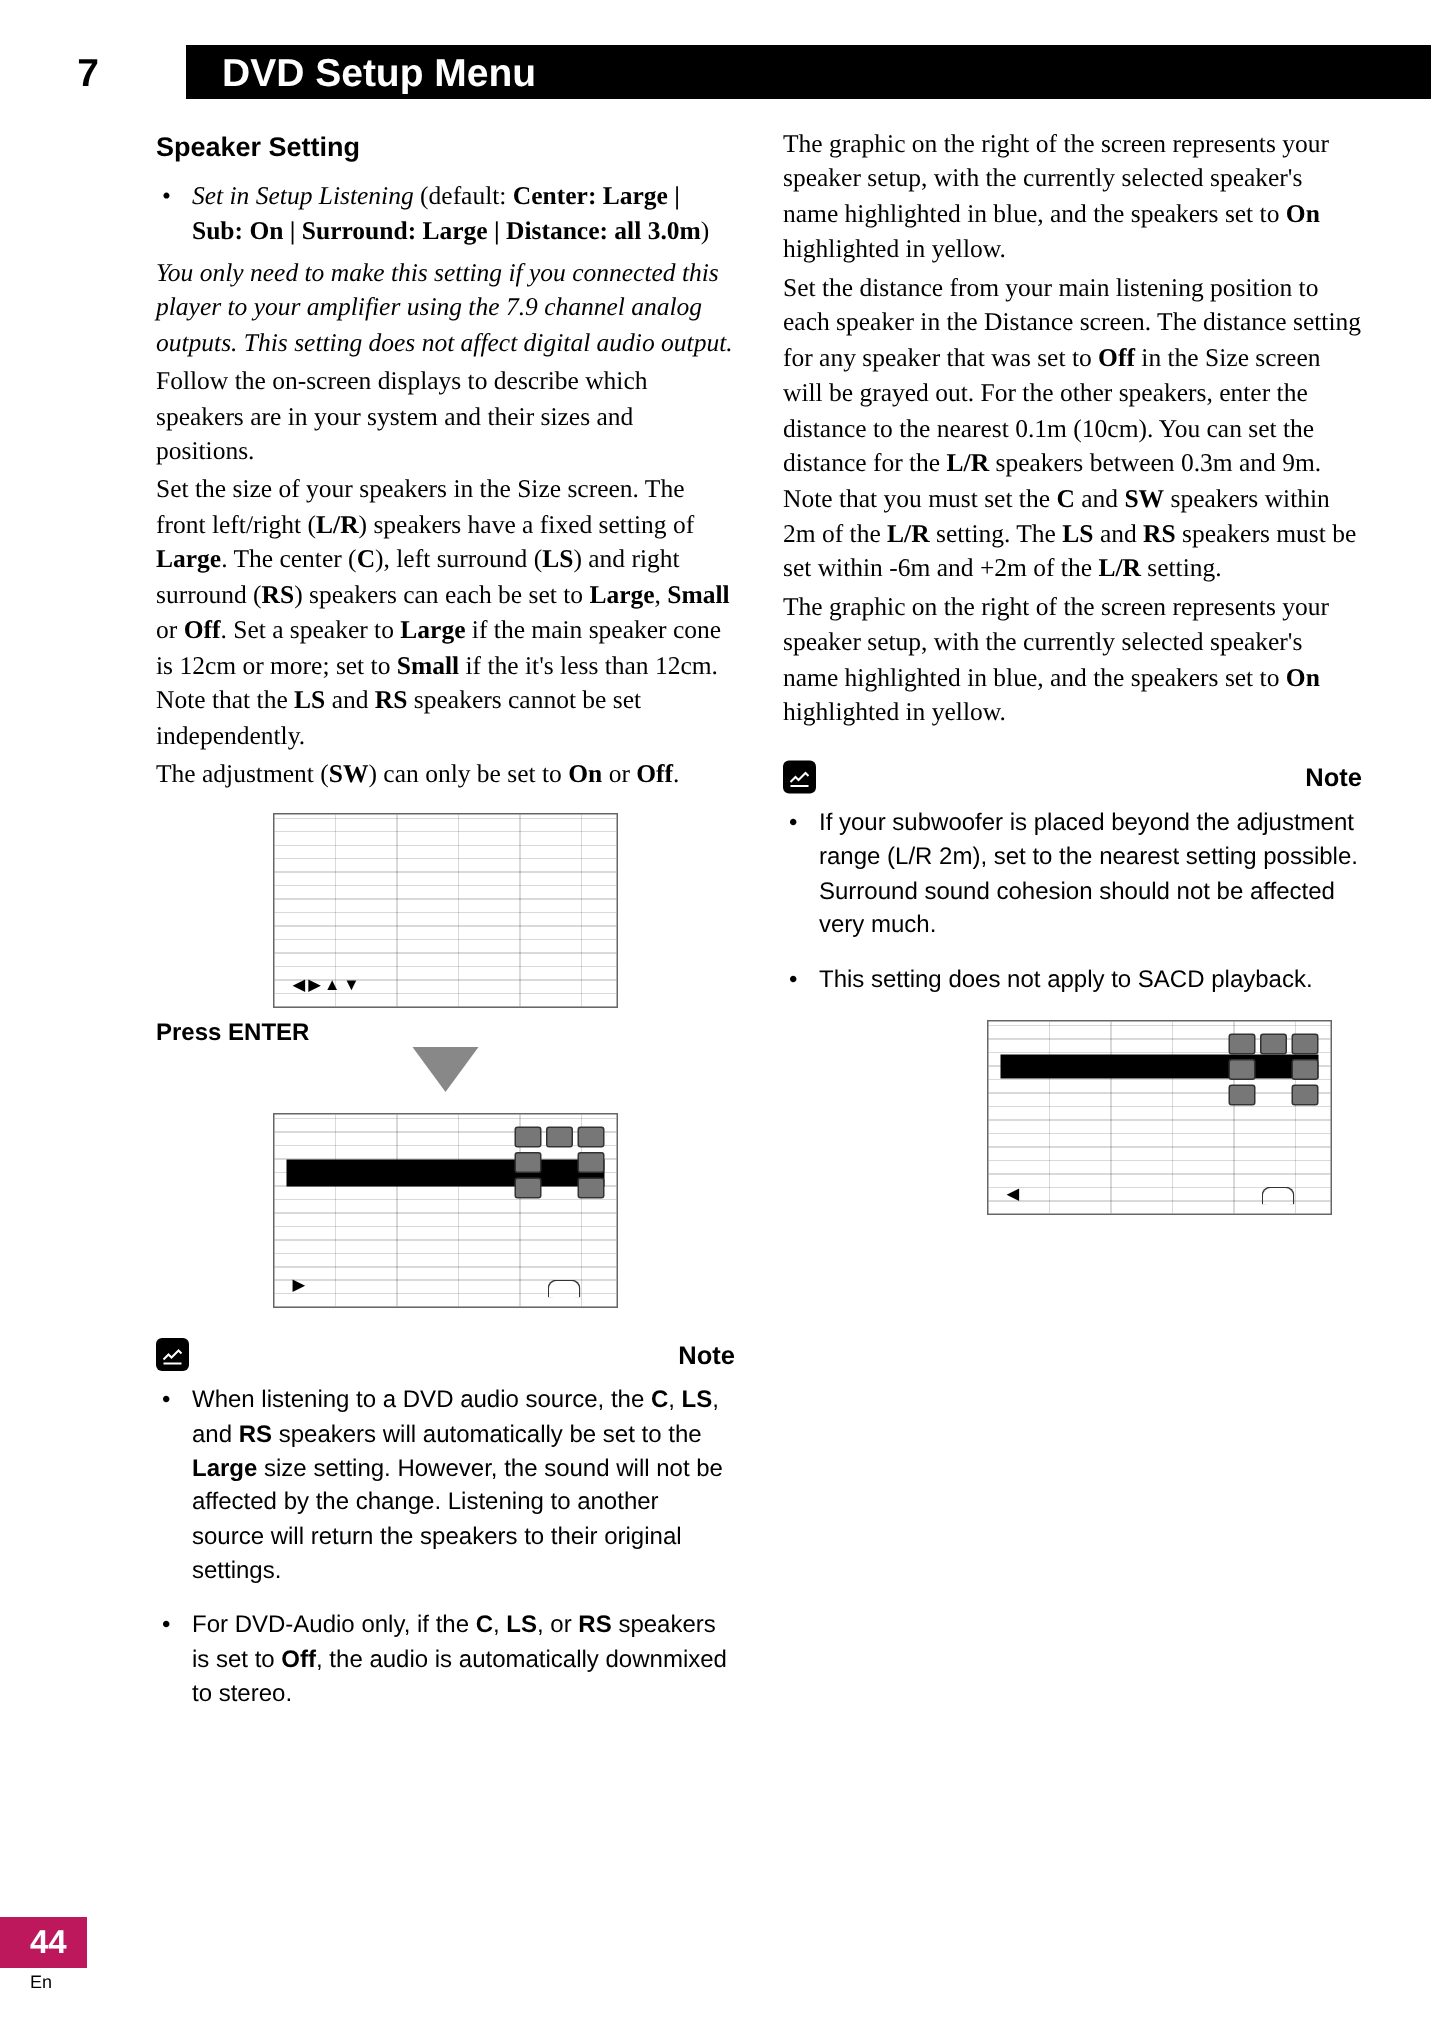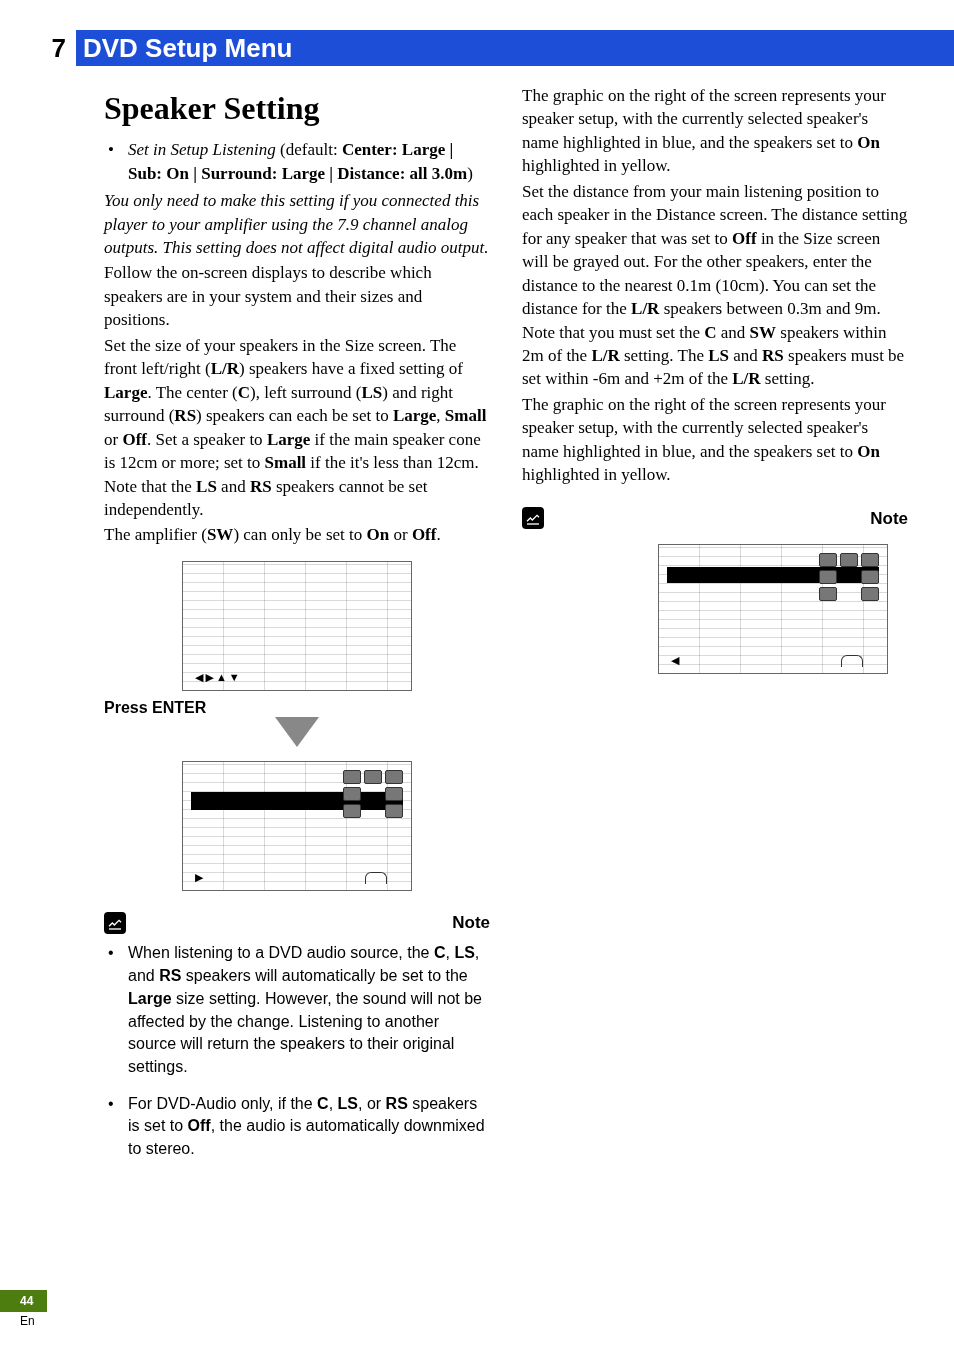--- a/index.html
+++ b/index.html
@@ -2,27 +2,27 @@
 <html><head>
 <meta charset="utf-8">
 <style>
   * { box-sizing: border-box; margin: 0; padding: 0; }
   html, body { width: 954px; height: 1348px; background: #fff; font-family: Georgia, 'Times New Roman', serif; color: #000; }
   .page { position: relative; width: 954px; height: 1348px; padding: 30px 46px 30px 46px; }
 
   
   .chapter-bar { display: flex; align-items: stretch; height: 36px; margin-left: -46px; margin-right: -46px; margin-bottom: 18px; }
   .chapter-num-box { width: 76px; background: #fff; display: flex; align-items: center; justify-content: flex-end; padding-right: 10px; font-weight: 700; font-size: 26px; font-family: Arial, Helvetica, sans-serif; }
-  .chapter-title-box { flex: 1; background: #1d4ed8; color: #fff; display: flex; align-items: center; padding-left: 7px; font-weight: 700; font-size: 26px; font-family: Arial, Helvetica, sans-serif; }
+  .chapter-title-box { flex: 1; background: #000000; color: #fff; display: flex; align-items: center; padding-left: 24px; font-weight: 700; font-size: 26px; font-family: Arial, Helvetica, sans-serif; margin-left: 48px; }
 
   .columns { display: flex; gap: 32px; padding-left: 58px; }
   .col { flex: 1; font-size: 17px; line-height: 1.38; }
   .col p { margin: 0 0 2px 0; }
 
-  h2.section { font-family: Liberation Serif, serif; font-weight: 700; font-size: 32px; margin: 2px 0 8px 0; }
+  h2.section { font-family: Liberation Sans, sans-serif; font-weight: 700; font-size: 18px; margin: 2px 0 8px 0; }
 
   ul.bullets { list-style: none; padding-left: 0; margin: 0 0 4px 0; }
   ul.bullets > li { position: relative; padding-left: 24px; margin-bottom: 2px; }
   ul.bullets > li::before { content: "•"; position: absolute; left: 4px; top: 0; font-size: 17px; }
 
   .italic { font-style: italic; }
   .bold { font-weight: 700; text-align: right; }
 
   
   .screenshot { border: 1px solid #666; background: repeating-linear-gradient(0deg,#fff,#fff 8px,#d9d9d9 8px,#d9d9d9 9px),repeating-linear-gradient(90deg,#fff,#fff 40px,#d9d9d9 40px,#d9d9d9 41px); background-blend-mode: multiply; margin: 14px auto 6px auto; position: relative; }
@@ -37,21 +37,21 @@
   .note-head { display:flex; align-items:center; gap:8px; margin: 20px 0 8px 0; justify-content: space-between; }
   .note-icon { width:22px; height:22px; background:#000; border-radius:4px; display:flex; align-items:center; justify-content:center; }
   .note-icon svg { width:16px; height:16px; }
   .note-label { font-family: Arial, Helvetica, sans-serif; font-weight:700; font-size:17px; }
 
   ul.note-list { list-style:none; padding-left:0; margin:0; }
   ul.note-list > li { position:relative; padding-left:24px; margin-bottom:14px; font-family: Arial, Helvetica, sans-serif; font-size:16px; line-height:1.42; }
   ul.note-list > li::before { content:"•"; position:absolute; left:4px; top:0; font-size:16px; }
 
   .page-footer { position:absolute; left:0; bottom:20px; }
-  .page-num-box { background:#4d7c0f; color:#fff; font-family: Arial, Helvetica, sans-serif; font-weight:700; font-size:12px; padding:4px 14px 4px 20px; display:inline-block; }
+  .page-num-box { background:#be185d; color:#fff; font-family: Arial, Helvetica, sans-serif; font-weight:700; font-size:22px; padding:4px 14px 4px 20px; display:inline-block; }
   .lang { font-family: Arial, Helvetica, sans-serif; font-size:12px; margin-left:20px; margin-top:2px; }
 </style>
 </head>
 <body>
 
 <div class="page">
 
   <div class="chapter-bar">
     <div class="chapter-num-box">7</div>
     <div class="chapter-title-box">DVD Setup Menu</div>
@@ -67,21 +67,21 @@
           <span class="italic">Set in Setup Listening</span><span> (default: </span><span class="bold">Center: Large | Sub: On | Surround: Large | Distance: all 3.0m</span><span>)</span>
         </li>
       </ul>
 
       <p class="italic">You only need to make this setting if you connected this player to your amplifier using the 7.9 channel analog outputs. This setting does not affect digital audio output.</p>
       <p>Follow the on-screen displays to describe which speakers are in your system and their sizes and positions.</p>
       <p>
         <span>Set the size of your speakers in the Size screen. The front left/right (</span><span class="bold">L/R</span><span>) speakers have a fixed setting of </span><span class="bold">Large</span><span>. The center (</span><span class="bold">C</span><span>), left surround (</span><span class="bold">LS</span><span>) and right surround (</span><span class="bold">RS</span><span>) speakers can each be set to </span><span class="bold">Large</span><span>, </span><span class="bold">Small</span><span> or </span><span class="bold">Off</span><span>. Set a speaker to </span><span class="bold">Large</span><span> if the main speaker cone is 12cm or more; set to </span><span class="bold">Small</span><span> if the it's less than 12cm. Note that the </span><span class="bold">LS</span><span> and </span><span class="bold">RS</span><span> speakers cannot be set independently.</span>
       </p>
       <p>
-        <span>The amplifier (</span><span class="bold">SW</span><span>) can only be set to </span><span class="bold">On</span><span> or </span><span class="bold">Off</span><span>.</span>
+        <span>The adjustment (</span><span class="bold">SW</span><span>) can only be set to </span><span class="bold">On</span><span> or </span><span class="bold">Off</span><span>.</span>
       </p>
 
       <div class="screenshot" style="width:230px;height:130px;">
         <div class="nav-glyphs">◀▶▲▼</div>
       </div>
       <div class="arrow-label">Press ENTER</div>
       <div class="arrow-down"></div>
       <div class="screenshot" style="width:230px;height:130px;">
         <div class="bar" style="top:30px;height:18px;"></div>
         <div class="spk-icons">
@@ -130,20 +130,24 @@
 
       <div class="note-head">
         <span class="note-icon">
           <svg viewBox="0 0 24 24">
               <path d="M3 17l5-5 3 3 7-7 3 3" stroke="#fff" stroke-width="2" fill="none"></path>
               <path d="M3 21h18" stroke="#fff" stroke-width="2"></path>
             </svg>
         </span>
         <span class="note-label">Note</span>
       </div>
+      <ul class="note-list">
+        <li>If your subwoofer is placed beyond the adjustment range (L/R  2m), set to the nearest setting possible. Surround sound cohesion should not be affected very much.</li>
+        <li>This setting does not apply to SACD playback.</li>
+      </ul>
 
       <div class="screenshot" style="width:230px;height:130px; margin-left:auto; margin-right:20px;">
         <div class="bar" style="top:22px;height:16px;"></div>
         <div class="spk-icons">
           <span></span>
             <span></span>
             <span></span>
           <span style="grid-column:1;"></span>
             <span style="grid-column:3;"></span>
           <span></span>

